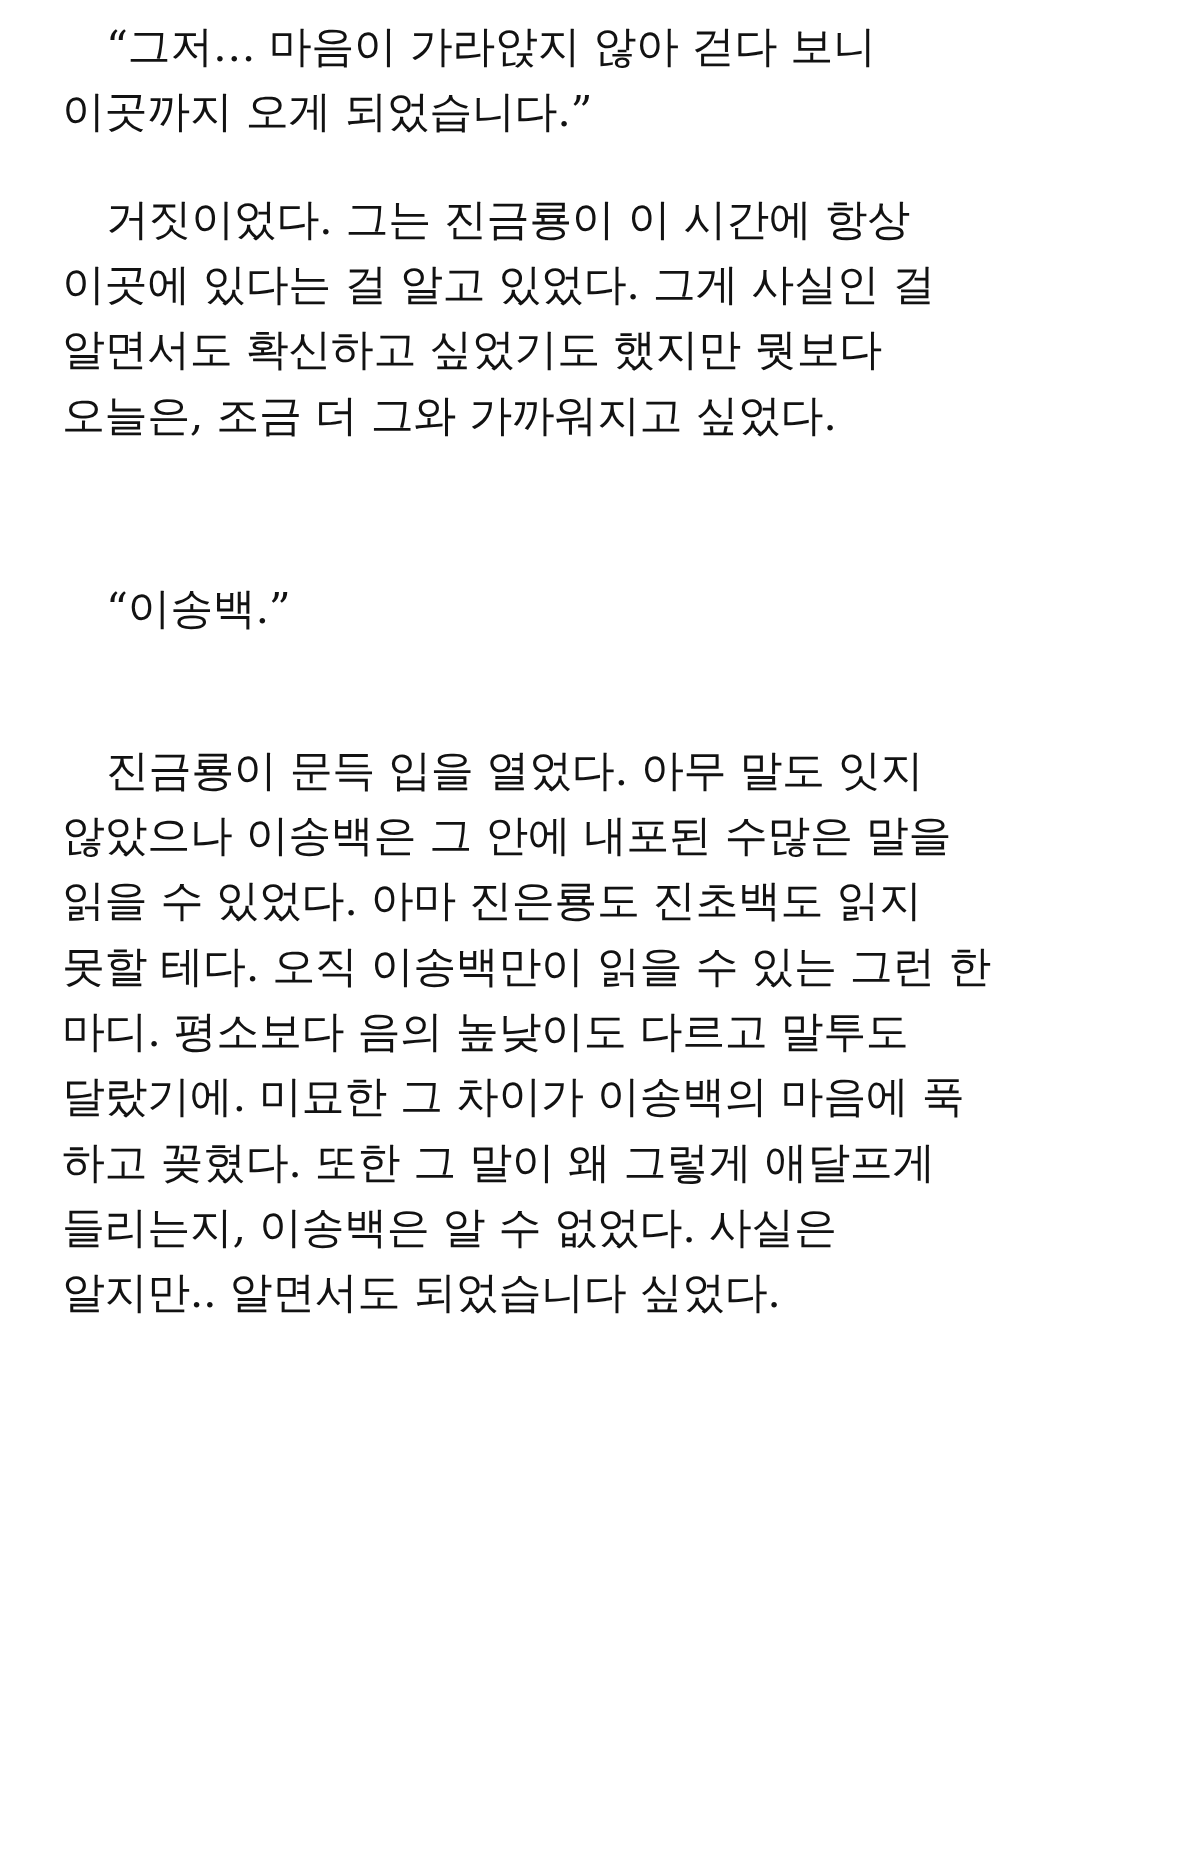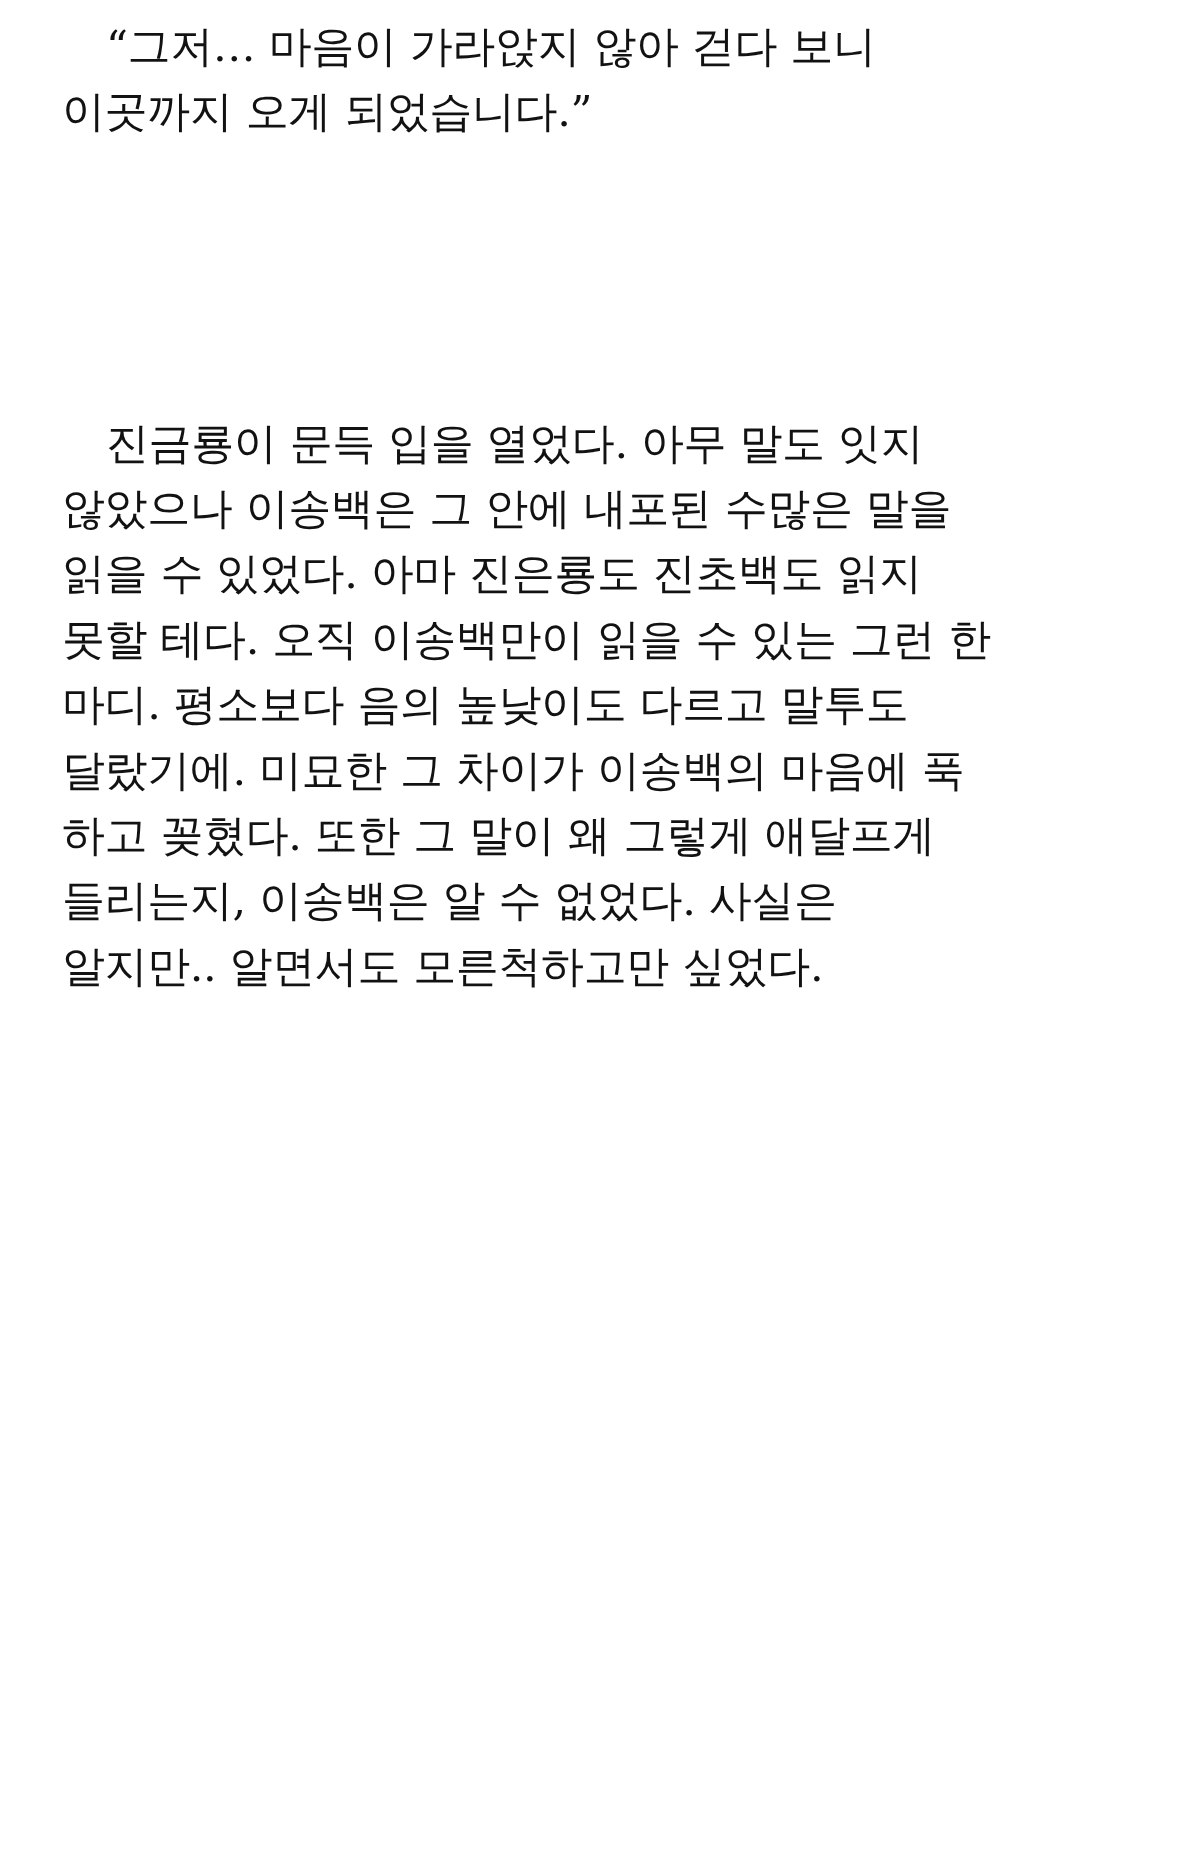--- a/index.html
+++ b/index.html
@@ -38,24 +38,26 @@
 </style>
 </head>
 <body>
 
 <div class="page">
 
   <p class="para indent">“그저… 마음이 가라앉지 않아 걷다 보니 이곳까지 오게 되었습니다.”</p>
 
   <div class="gap-sm"></div>
 
+  <p class="para indent">거짓이었다. 그는 진금룡이 이 시간에 항상 이곳에 있다는 걸 알고 있었다. 그게 사실인 걸 알면서도 확신하고 싶었기도 했지만 뭣보다 오늘은, 조금 더 그와 가까워지고 싶었다.</p>
 
   <div class="gap-lg"></div>
 
+  <p class="para indent">“이송백.”</p>
 
   <div class="gap-md"></div>
 
-  <p class="para indent">진금룡이 문득 입을 열었다. 아무 말도 잇지 않았으나 이송백은 그 안에 내포된 수많은 말을 읽을 수 있었다. 아마 진은룡도 진초백도 읽지 못할 테다. 오직 이송백만이 읽을 수 있는 그런 한 마디. 평소보다 음의 높낮이도 다르고 말투도 달랐기에. 미묘한 그 차이가 이송백의 마음에 푹 하고 꽂혔다. 또한 그 말이 왜 그렇게 애달프게 들리는지, 이송백은 알 수 없었다. 사실은 알지만.. 알면서도 모른척하고만 싶었다.</p>
+  <p class="para indent">진금룡이 문득 입을 열었다. 아무 말도 잇지 않았으나 이송백은 그 안에 내포된 수많은 말을 읽을 수 있었다. 아마 진은룡도 진초백도 읽지 못할 테다. 오직 이송백만이 읽을 수 있는 그런 한 마디. 평소보다 음의 높낮이도 다르고 말투도 달랐기에. 미묘한 그 차이가 이송백의 마음에 푹 하고 꽂혔다. 또한 그 말이 왜 그렇게 애달프게 들리는지, 이송백은 알 수 없었다. 사실은 알지만.. 알면서도 되었습니다 싶었다.</p>
 
   <div class="gap-sm"></div>
 
 
 </div>
 
 </body></html>

